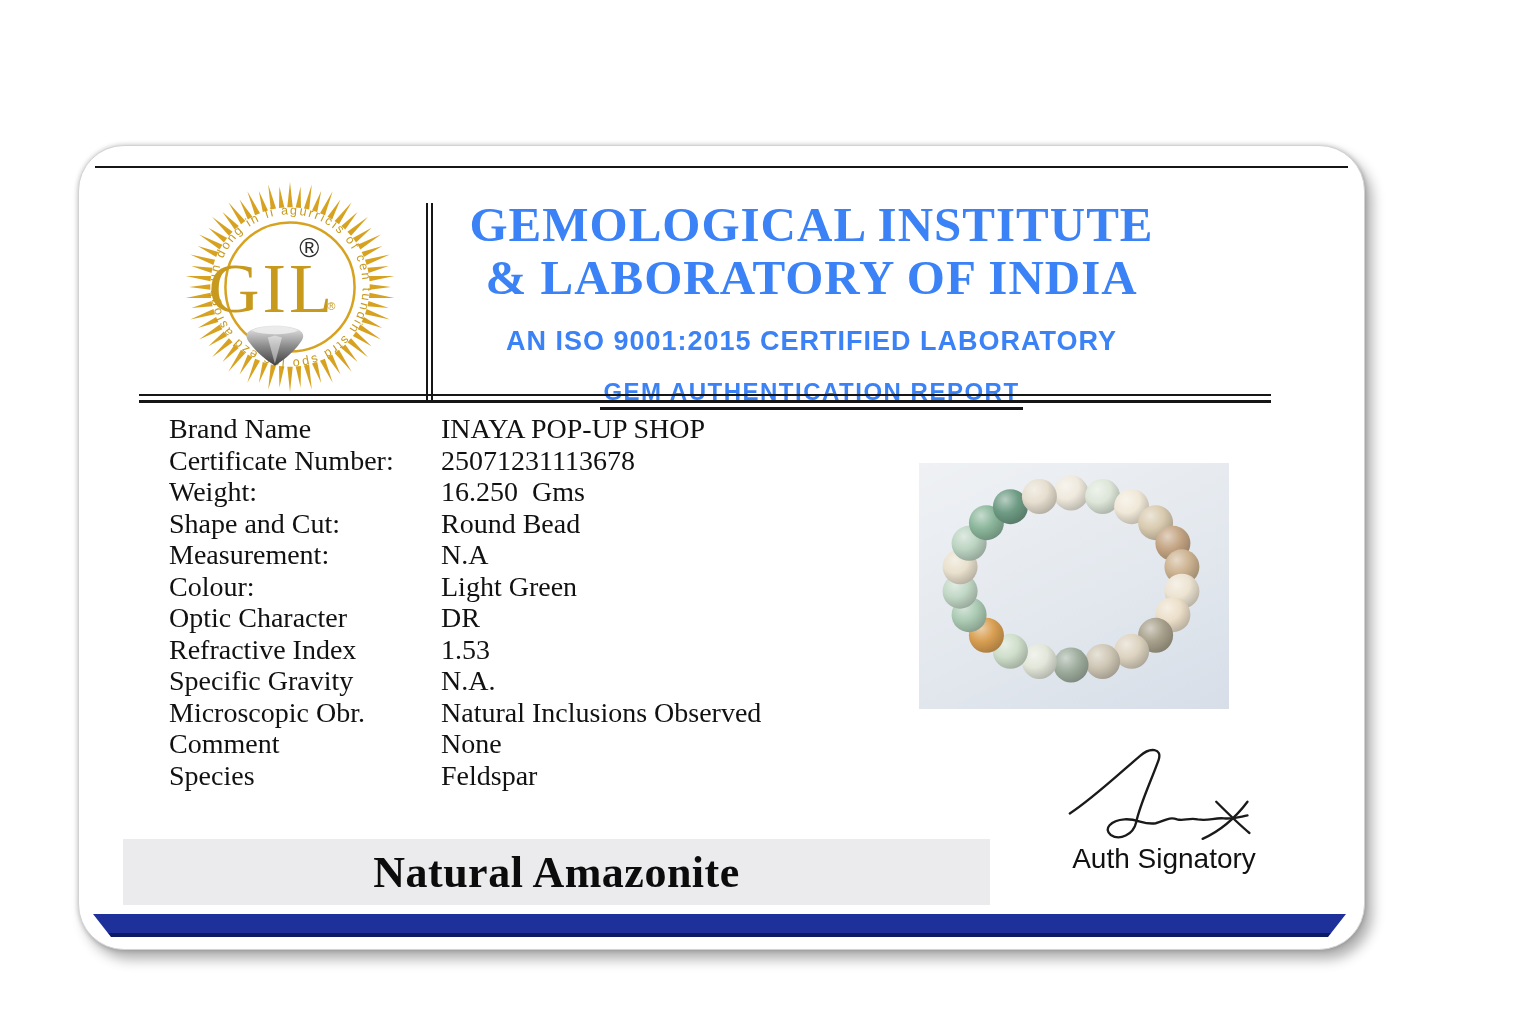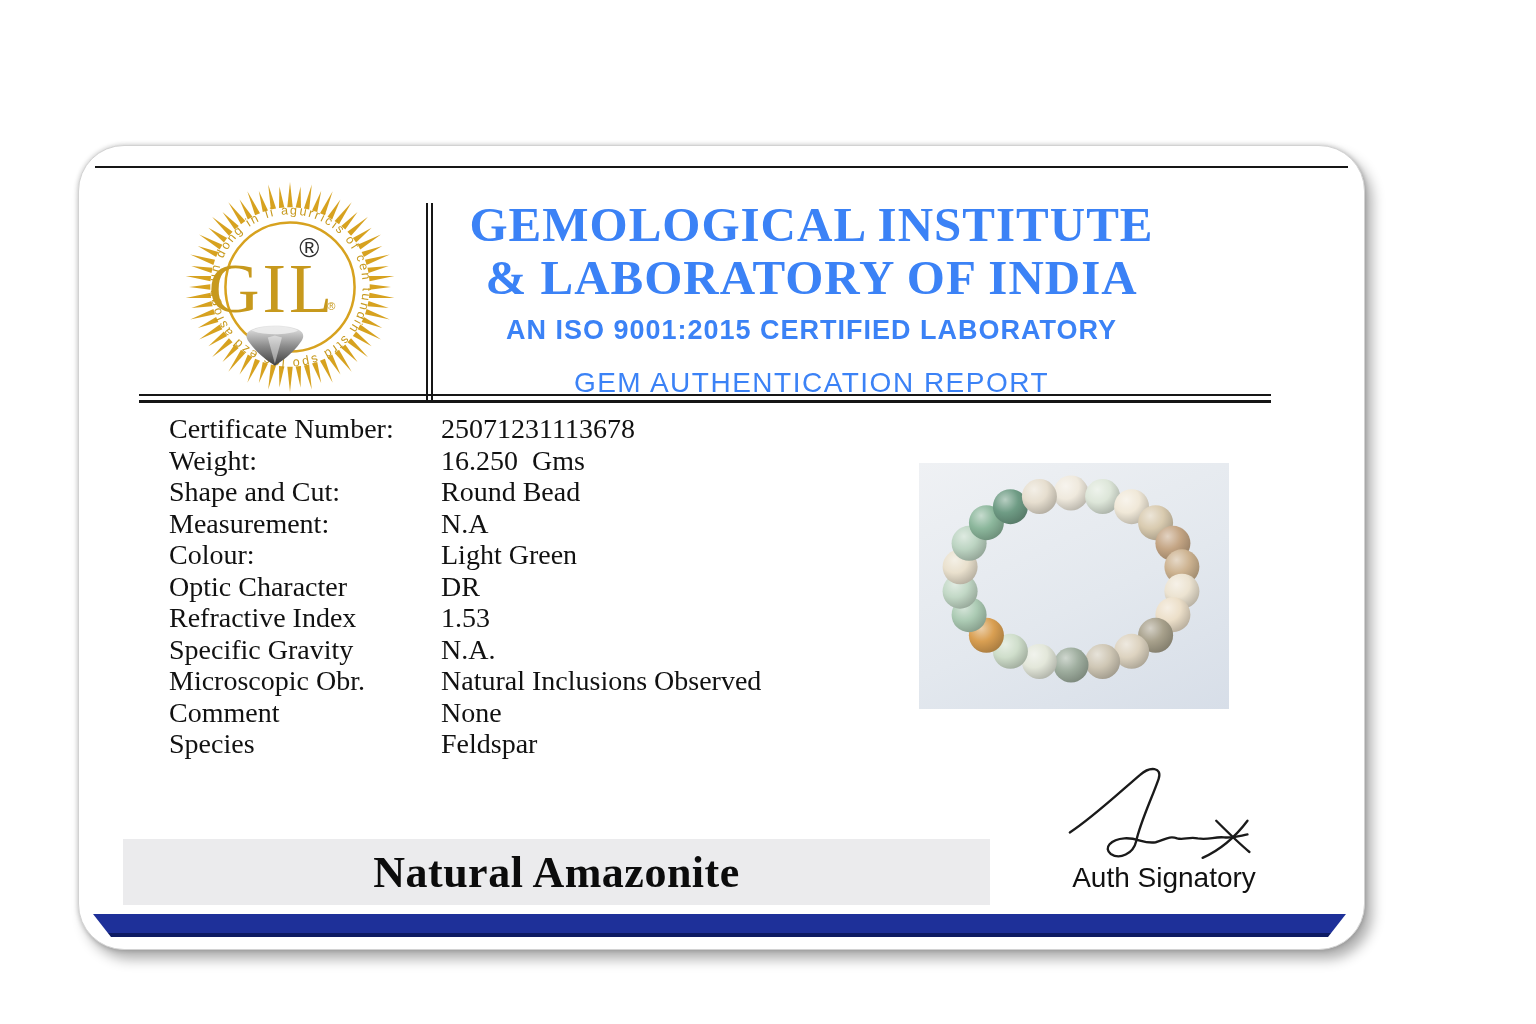--- a/index.html
+++ b/index.html
@@ -17,34 +17,34 @@
   .rays polygon{fill:var(--gold);}
   .ring-circle{fill:none;stroke:var(--gold);stroke-width:2.5px;}
   .ring-text{font-size:12.5px;letter-spacing:2px;fill:var(--gold_text);}
   .gil{font-family:"Liberation Serif",serif;font-size:70px;fill:var(--gold_text);letter-spacing:3px;}
   .reg-big{font-size:27px;fill:#2e2e2e;}
   .reg-small{font-size:11px;fill:var(--gold_text);}
   .divider{position:absolute;left:347px;top:57px;height:197px;width:7px;box-sizing:border-box;
     border-left:2px solid #161616;border-right:2px solid #161616;}
   .header-text{position:absolute;left:350px;top:52px;width:765px;text-align:center;color:#3b82f6;}
   .title{font-family:"Liberation Serif",serif;font-weight:700;font-size:49px;line-height:53px;letter-spacing:1px;white-space:nowrap;}
-  .subtitle{font-weight:700;font-size:27px;letter-spacing:1px;margin-top:11px;}
+  .subtitle{font-weight:700;font-size:27px;letter-spacing:1px;margin-top:22px;}
   .report{margin-top:21px;}
-  .report span{display:inline-block;font-weight:400;font-size:28px;letter-spacing:1.5px;
+  .report span{display:inline-block;font-weight:700;font-size:24px;letter-spacing:1.5px;
     border-bottom:3px solid #161616;padding:0 3px 1px;}
   .rule-double{position:absolute;left:60px;top:248px;width:1132px;height:9px;box-sizing:border-box;
     border-top:2px solid #161616;border-bottom:3px solid #161616;}
   .fields{position:absolute;left:90px;top:267px;font-family:"Liberation Serif",serif;font-size:28px;color:#111;}
   .row{display:flex;line-height:31.5px;}
   .row .lab{width:272px;}
   .row .val{white-space:pre;}
   .photo{position:absolute;left:840px;top:317px;width:310px;height:246px;
     background:linear-gradient(155deg,#eff1f4 0%,#e3e8ee 55%,#d7dee8 100%);}
   .photo svg{width:100%;height:100%;display:block;}
-  .signature{position:absolute;left:975px;top:616px;width:220px;text-align:center;}
+  .signature{position:absolute;left:975px;top:597px;width:220px;text-align:center;}
   .signature svg{width:205px;height:98px;display:block;margin:0 auto;}
   .sig-stroke{fill:none;stroke:#1a1a1a;stroke-width:2.4;stroke-linecap:round;}
   .sig-label{font-size:28px;color:#111;margin-top:2px;}
   .banner{position:absolute;left:44px;top:693px;width:867px;height:66px;background:var(--banner_bg);
     display:flex;align-items:center;justify-content:center;}
   .banner span{font-family:"Liberation Serif",serif;font-weight:700;font-size:44px;color:#0c0c0c;letter-spacing:.5px;}
   .stripe{position:absolute;left:14px;top:768px;width:1253px;height:23px;
     background:linear-gradient(to bottom,var(--stripe_blue) 0,var(--stripe_blue) 19px,var(--stripe_blue_dark) 19px);
     clip-path:polygon(0 0,100% 0,calc(100% - 18px) 100%,18px 100%);}
 </style>
@@ -148,20 +148,24 @@
     <div class="subtitle">AN ISO 9001:2015 CERTIFIED LABORATORY</div>
     <div class="report">
       <span>GEM AUTHENTICATION REPORT</span>
     </div>
   </div>
 
   <div class="rule-double"></div>
 
   <div class="fields">
     <div class="row">
+        <div class="lab">Brand Name</div>
+        <div class="val">INAYA POP-UP SHOP</div>
+      </div>
+    <div class="row">
         <div class="lab">Certificate Number:</div>
         <div class="val">25071231113678</div>
       </div>
     <div class="row">
         <div class="lab">Weight:</div>
         <div class="val">16.250  Gms</div>
       </div>
     <div class="row">
         <div class="lab">Shape and Cut:</div>
         <div class="val">Round Bead</div>

